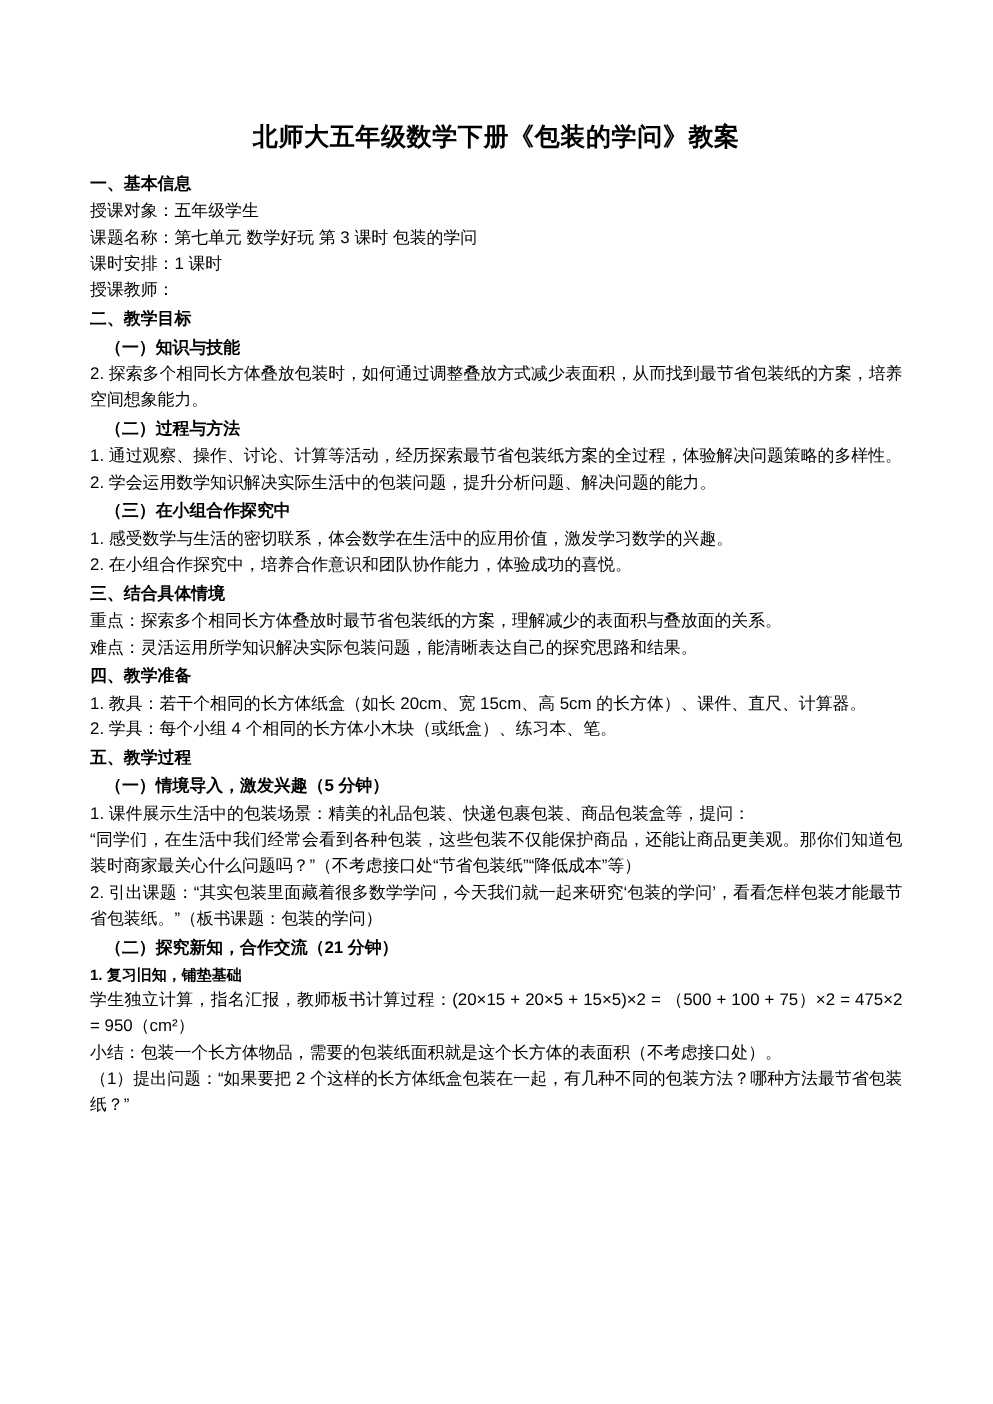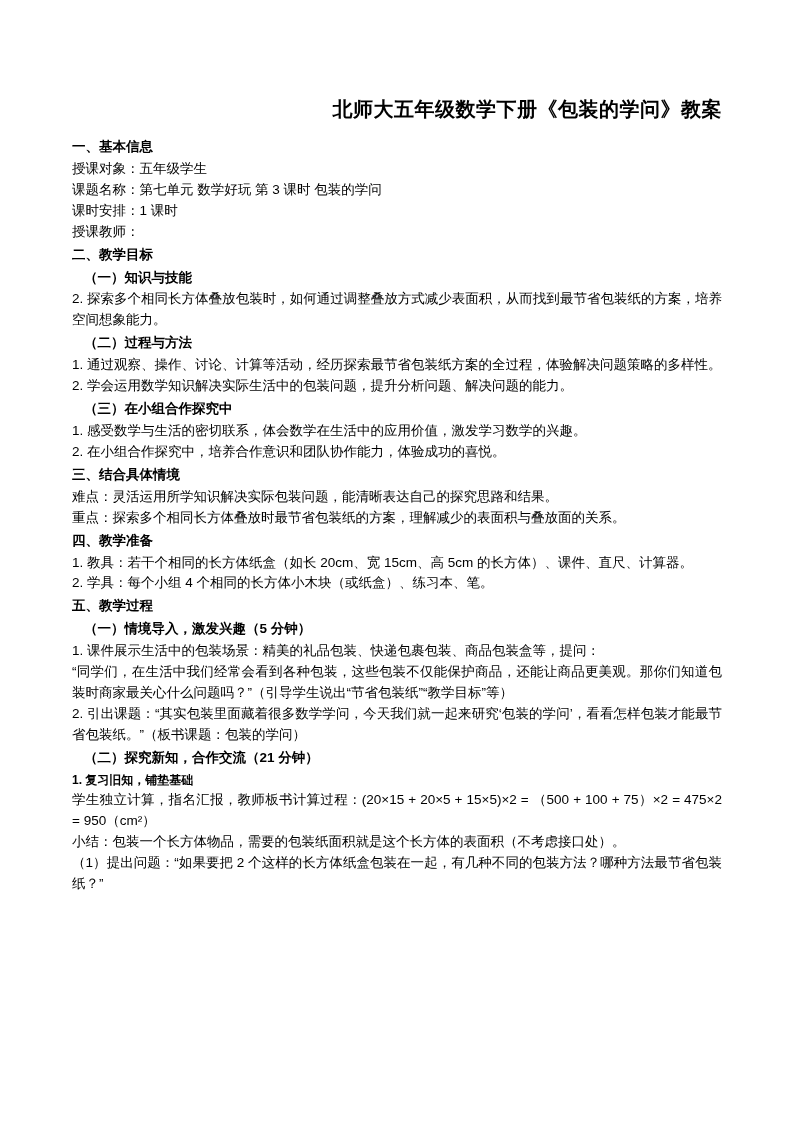--- a/index.html
+++ b/index.html
@@ -17,21 +17,21 @@
   }
   .page {
     box-sizing: border-box;
     padding: 96px 72px 60px 72px;
     width: 794px;
     height: 1123px;
   }
   .doc-title {
     font-size: 20px;
     font-weight: bold;
-    text-align: right;
+    text-align: center;
     margin: 0 0 14px 0;
     letter-spacing: 0.5px;
   }
   .h2 {
     font-size: 13.5px;
     font-weight: bold;
     margin: 2px 0 1px 0;
     line-height: 1.55;
   }
   .h3 {
@@ -71,31 +71,31 @@
   <div class="h3">（一）知识与技能</div>
   <p class="t">2. 探索多个相同长方体叠放包装时，如何通过调整叠放方式减少表面积，从而找到最节省包装纸的方案，培养空间想象能力。</p>
   <div class="h3">（二）过程与方法</div>
   <p class="t">1. 通过观察、操作、讨论、计算等活动，经历探索最节省包装纸方案的全过程，体验解决问题策略的多样性。</p>
   <p class="t">2. 学会运用数学知识解决实际生活中的包装问题，提升分析问题、解决问题的能力。</p>
   <div class="h3">（三）在小组合作探究中</div>
   <p class="t">1. 感受数学与生活的密切联系，体会数学在生活中的应用价值，激发学习数学的兴趣。</p>
   <p class="t">2. 在小组合作探究中，培养合作意识和团队协作能力，体验成功的喜悦。</p>
 
   <div class="h2">三、结合具体情境</div>
+  <p class="t">重点：探索多个相同长方体叠放时最节省包装纸的方案，理解减少的表面积与叠放面的关系。</p>
   <p class="t">难点：灵活运用所学知识解决实际包装问题，能清晰表达自己的探究思路和结果。</p>
-  <p class="t">重点：探索多个相同长方体叠放时最节省包装纸的方案，理解减少的表面积与叠放面的关系。</p>
 
   <div class="h2">四、教学准备</div>
   <p class="t">1. 教具：若干个相同的长方体纸盒（如长 20cm、宽 15cm、高 5cm 的长方体）、课件、直尺、计算器。</p>
   <p class="t">2. 学具：每个小组 4 个相同的长方体小木块（或纸盒）、练习本、笔。</p>
 
   <div class="h2">五、教学过程</div>
   <div class="h3">（一）情境导入，激发兴趣（5 分钟）</div>
   <p class="t">1. 课件展示生活中的包装场景：精美的礼品包装、快递包裹包装、商品包装盒等，提问：</p>
-  <p class="t">“同学们，在生活中我们经常会看到各种包装，这些包装不仅能保护商品，还能让商品更美观。那你们知道包装时商家最关心什么问题吗？”（引导学生说出“节省包装纸”“教学目标”等）</p>
+  <p class="t">“同学们，在生活中我们经常会看到各种包装，这些包装不仅能保护商品，还能让商品更美观。那你们知道包装时商家最关心什么问题吗？”（不考虑接口处“节省包装纸”“降低成本”等）</p>
   <p class="t">2. 引出课题：“其实包装里面藏着很多数学学问，今天我们就一起来研究‘包装的学问’，看看怎样包装才能最节省包装纸。”（板书课题：包装的学问）</p>
   <div class="h3">（二）探究新知，合作交流（21 分钟）</div>
   <div class="h4">1. 复习旧知，铺垫基础</div>
   <p class="t">学生独立计算，指名汇报，教师板书计算过程：(20×15 + 20×5 + 15×5)×2 = （500 + 100 + 75）×2 = 475×2 = 950（cm²）</p>
   <p class="t">小结：包装一个长方体物品，需要的包装纸面积就是这个长方体的表面积（不考虑接口处）。</p>
   <p class="t">（1）提出问题：“如果要把 2 个这样的长方体纸盒包装在一起，有几种不同的包装方法？哪种方法最节省包装纸？”</p>
 
 </div>
 
 </body></html>

